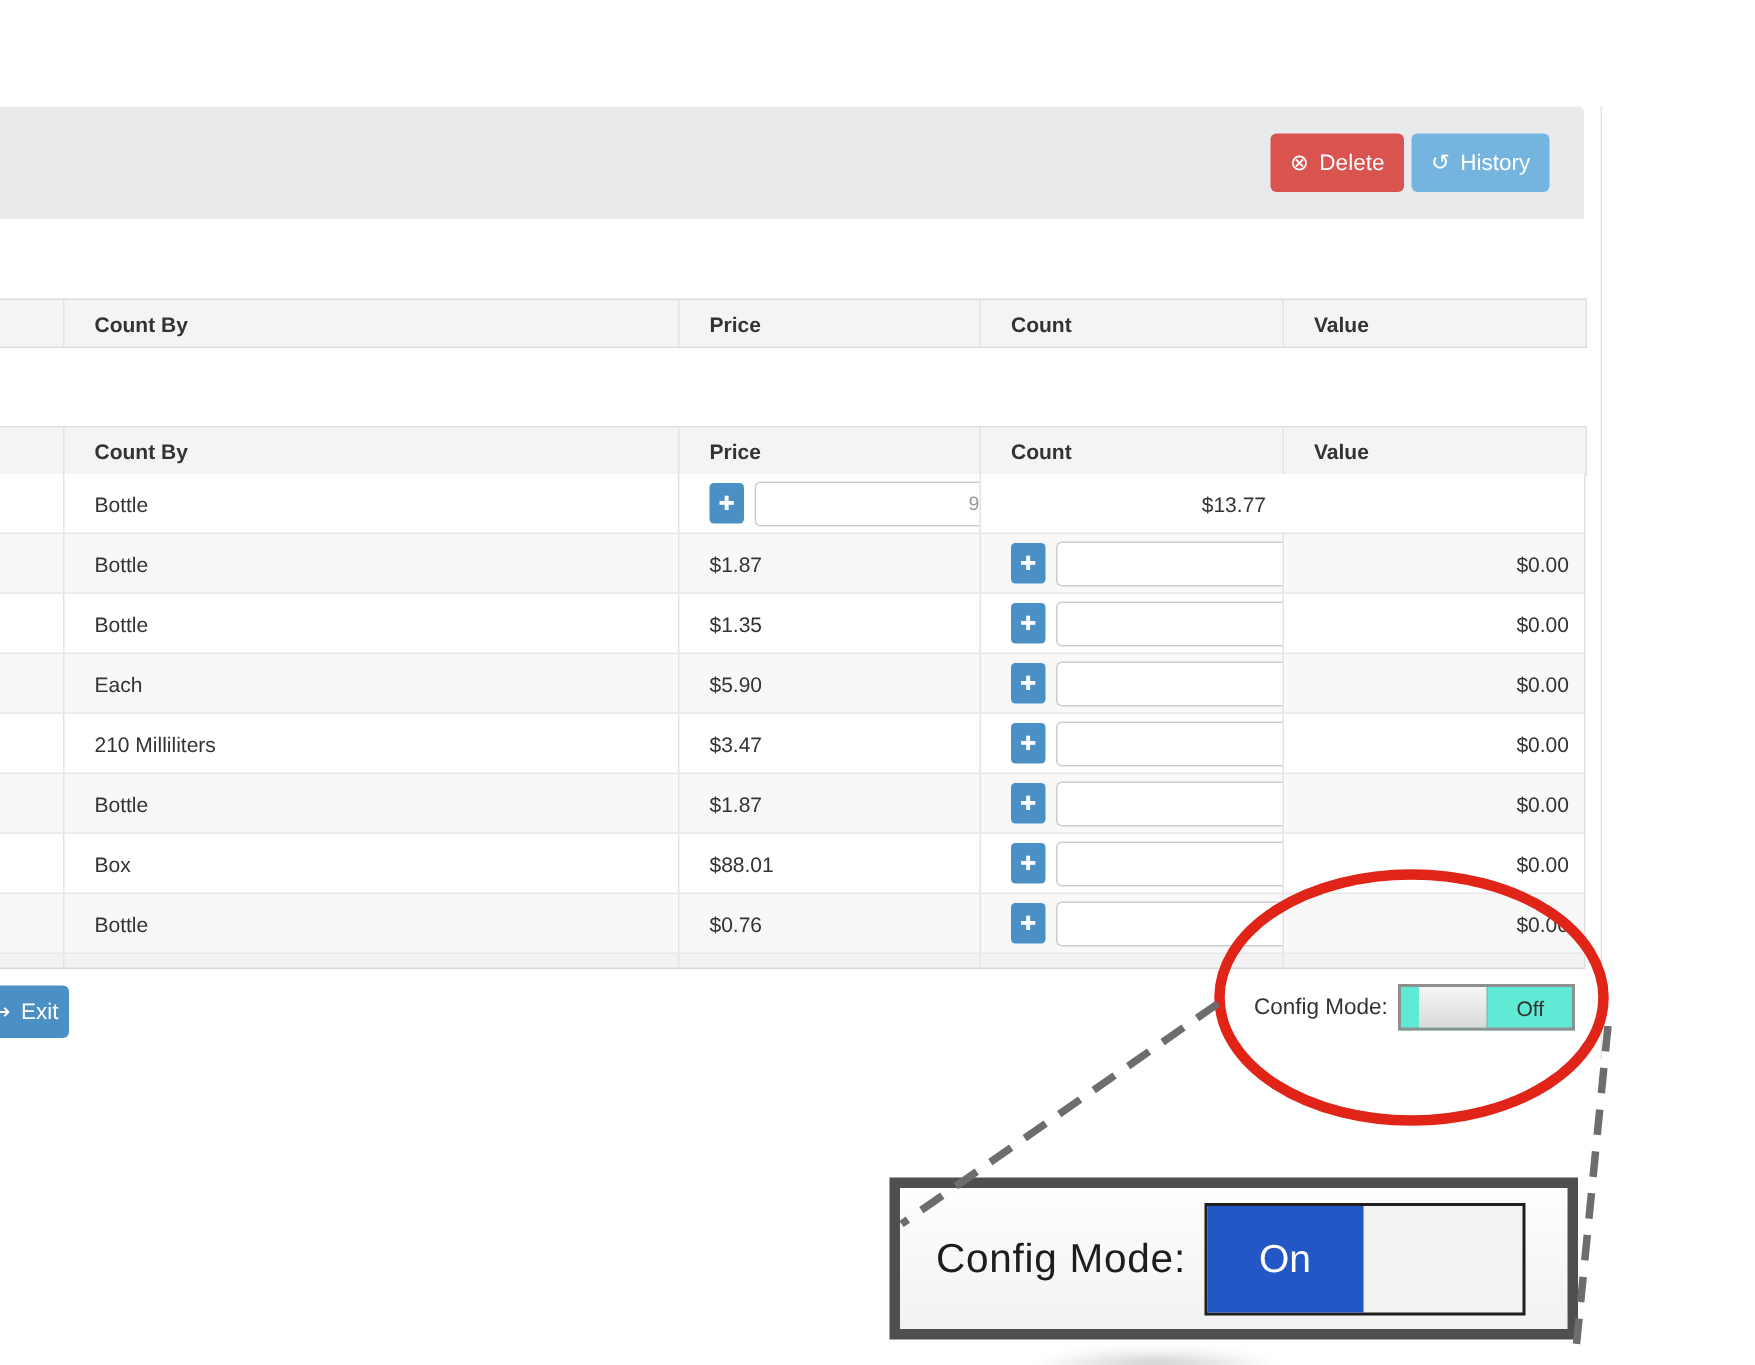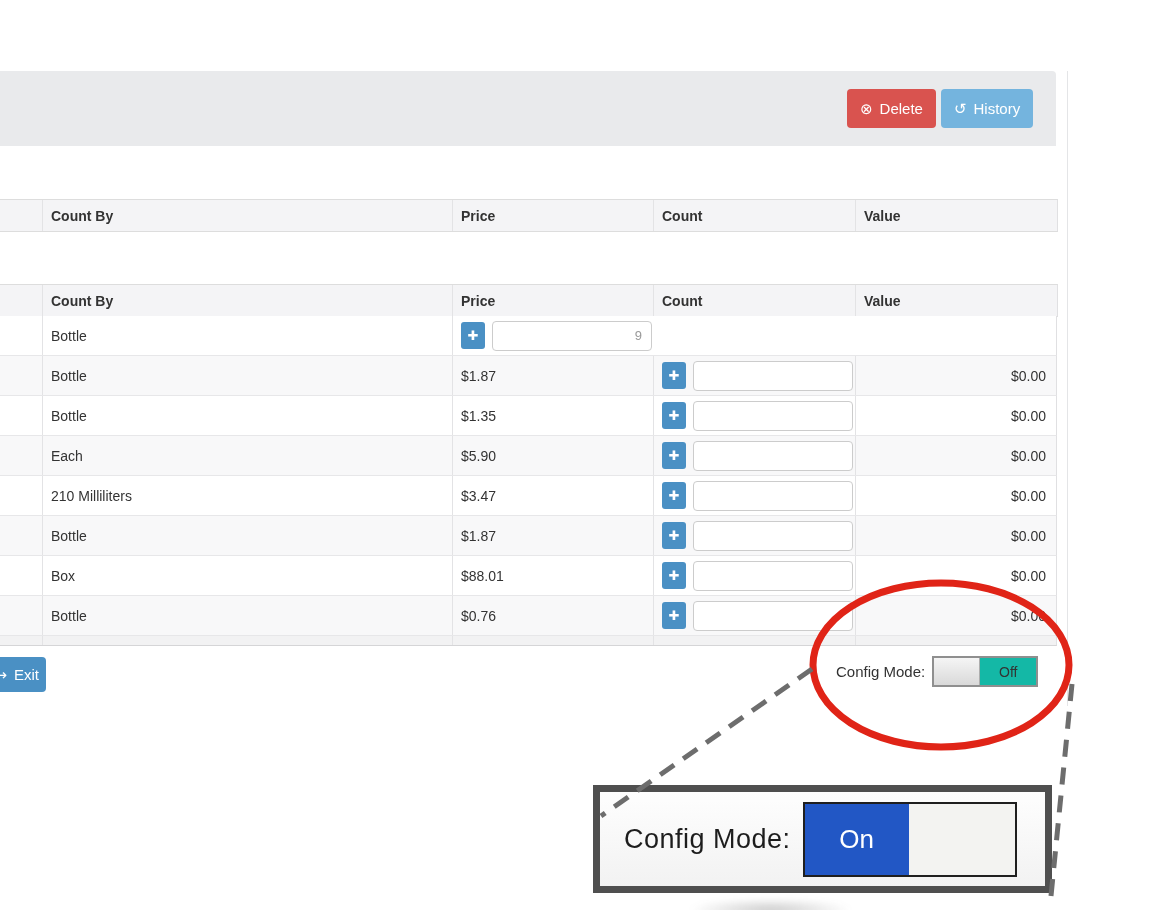--- a/index.html
+++ b/index.html
@@ -24,21 +24,21 @@
 
   
   .grid{position:absolute;left:-60px;width:1117px;display:grid;
         grid-template-columns:102px 410px 201px 202px 202px;
         border-right:1px solid #e0e0e2;}
   .hdr{height:31px;background:#f4f4f6;border-top:1px solid #ddd;border-bottom:1px solid #ddd;
        font-weight:bold;font-size:14px;}
   .hdr .cell{display:flex;align-items:center;}
   .hdr1{top:199px;}
   .hdr2{top:284px;}
-  .cell{padding-left:8px;border-left:1px solid #e3e3e5;overflow:hidden;white-space:nowrap;}
+  .cell{padding-left:20px;border-left:1px solid #e3e3e5;overflow:hidden;white-space:nowrap;}
   .cell:first-child{border-left:none;}
   .tbody{position:absolute;left:-60px;top:316px;width:1117px;}
   .trow{display:grid;grid-template-columns:102px 410px 201px 202px 202px;height:40px;
         background:#fff;border-bottom:1px solid #e7e7e9;font-size:14px;
         border-right:1px solid #e0e0e2;box-sizing:border-box;}
   .trow.striped{background:#f8f8f9;}
   .trow .cell{display:flex;align-items:center;}
   .cell.val{justify-content:flex-end;padding-right:11px;padding-left:0;}
   .count-cell{display:flex;align-items:center;gap:7px;}
   .plus-btn{width:24px;height:27px;background:#4a90c4;color:#fff;border:none;border-radius:3px;
@@ -50,21 +50,21 @@
                background:#f2f2f3;border-bottom:1px solid #d5d5d7;box-sizing:border-box;
                display:grid;grid-template-columns:102px 410px 201px 202px 202px;
                border-right:1px solid #e0e0e2;}
   .partial-row .cell{height:10px;}
 
   
   .exit-btn{position:absolute;left:-40px;top:657px;width:86px;height:35px;justify-content:flex-end;
             padding:0 7px 0 0;}
   .config-row{position:absolute;left:836px;top:656px;height:31px;display:flex;align-items:center;gap:7px;}
   .config-label{font-size:15px;color:#333;}
-  .toggle-sm{width:102px;height:27px;border:2px solid #8f8f8f;background:#14b8a6;display:flex;cursor:pointer;}
+  .toggle-sm{width:102px;height:27px;border:2px solid #8f8f8f;background:#5eead4;display:flex;cursor:pointer;padding-left:12px;}
   .toggle-sm .knob{width:46px;height:100%;background:linear-gradient(#f5f5f5,#d9d9d9);
                    border-right:1px solid #adadad;box-sizing:border-box;}
   .toggle-sm .state{flex:1;display:flex;align-items:center;justify-content:center;
                     font-size:14px;color:#333;}
 
   
   .callout{position:absolute;left:593px;top:785px;width:459px;height:108px;box-sizing:border-box;
            border:7px solid #4f4f4f;background:linear-gradient(#fefefe,#f2f2f2);
            display:flex;align-items:center;padding-left:24px;z-index:4;}
   .callout-label{font-size:27px;color:#1d1d1d;letter-spacing:0.5px;}
@@ -117,20 +117,21 @@
   <div class="tbody" id="tbody">
     <div class="trow">
       <div class="cell"></div>
       <div class="cell">Bottle</div>
       <div class="cell count-cell">
         <button class="plus-btn">
             <span>✚</span>
           </button>
         <input class="count-input" type="text" value="9" style="">
       </div>
+      <div class="cell val">$13.77</div>
     </div>
 
     <div class="trow striped">
       <div class="cell"></div>
       <div class="cell">Bottle</div>
       <div class="cell">$1.87</div>
       <div class="cell count-cell">
         <button class="plus-btn">
             <span>✚</span>
           </button>

